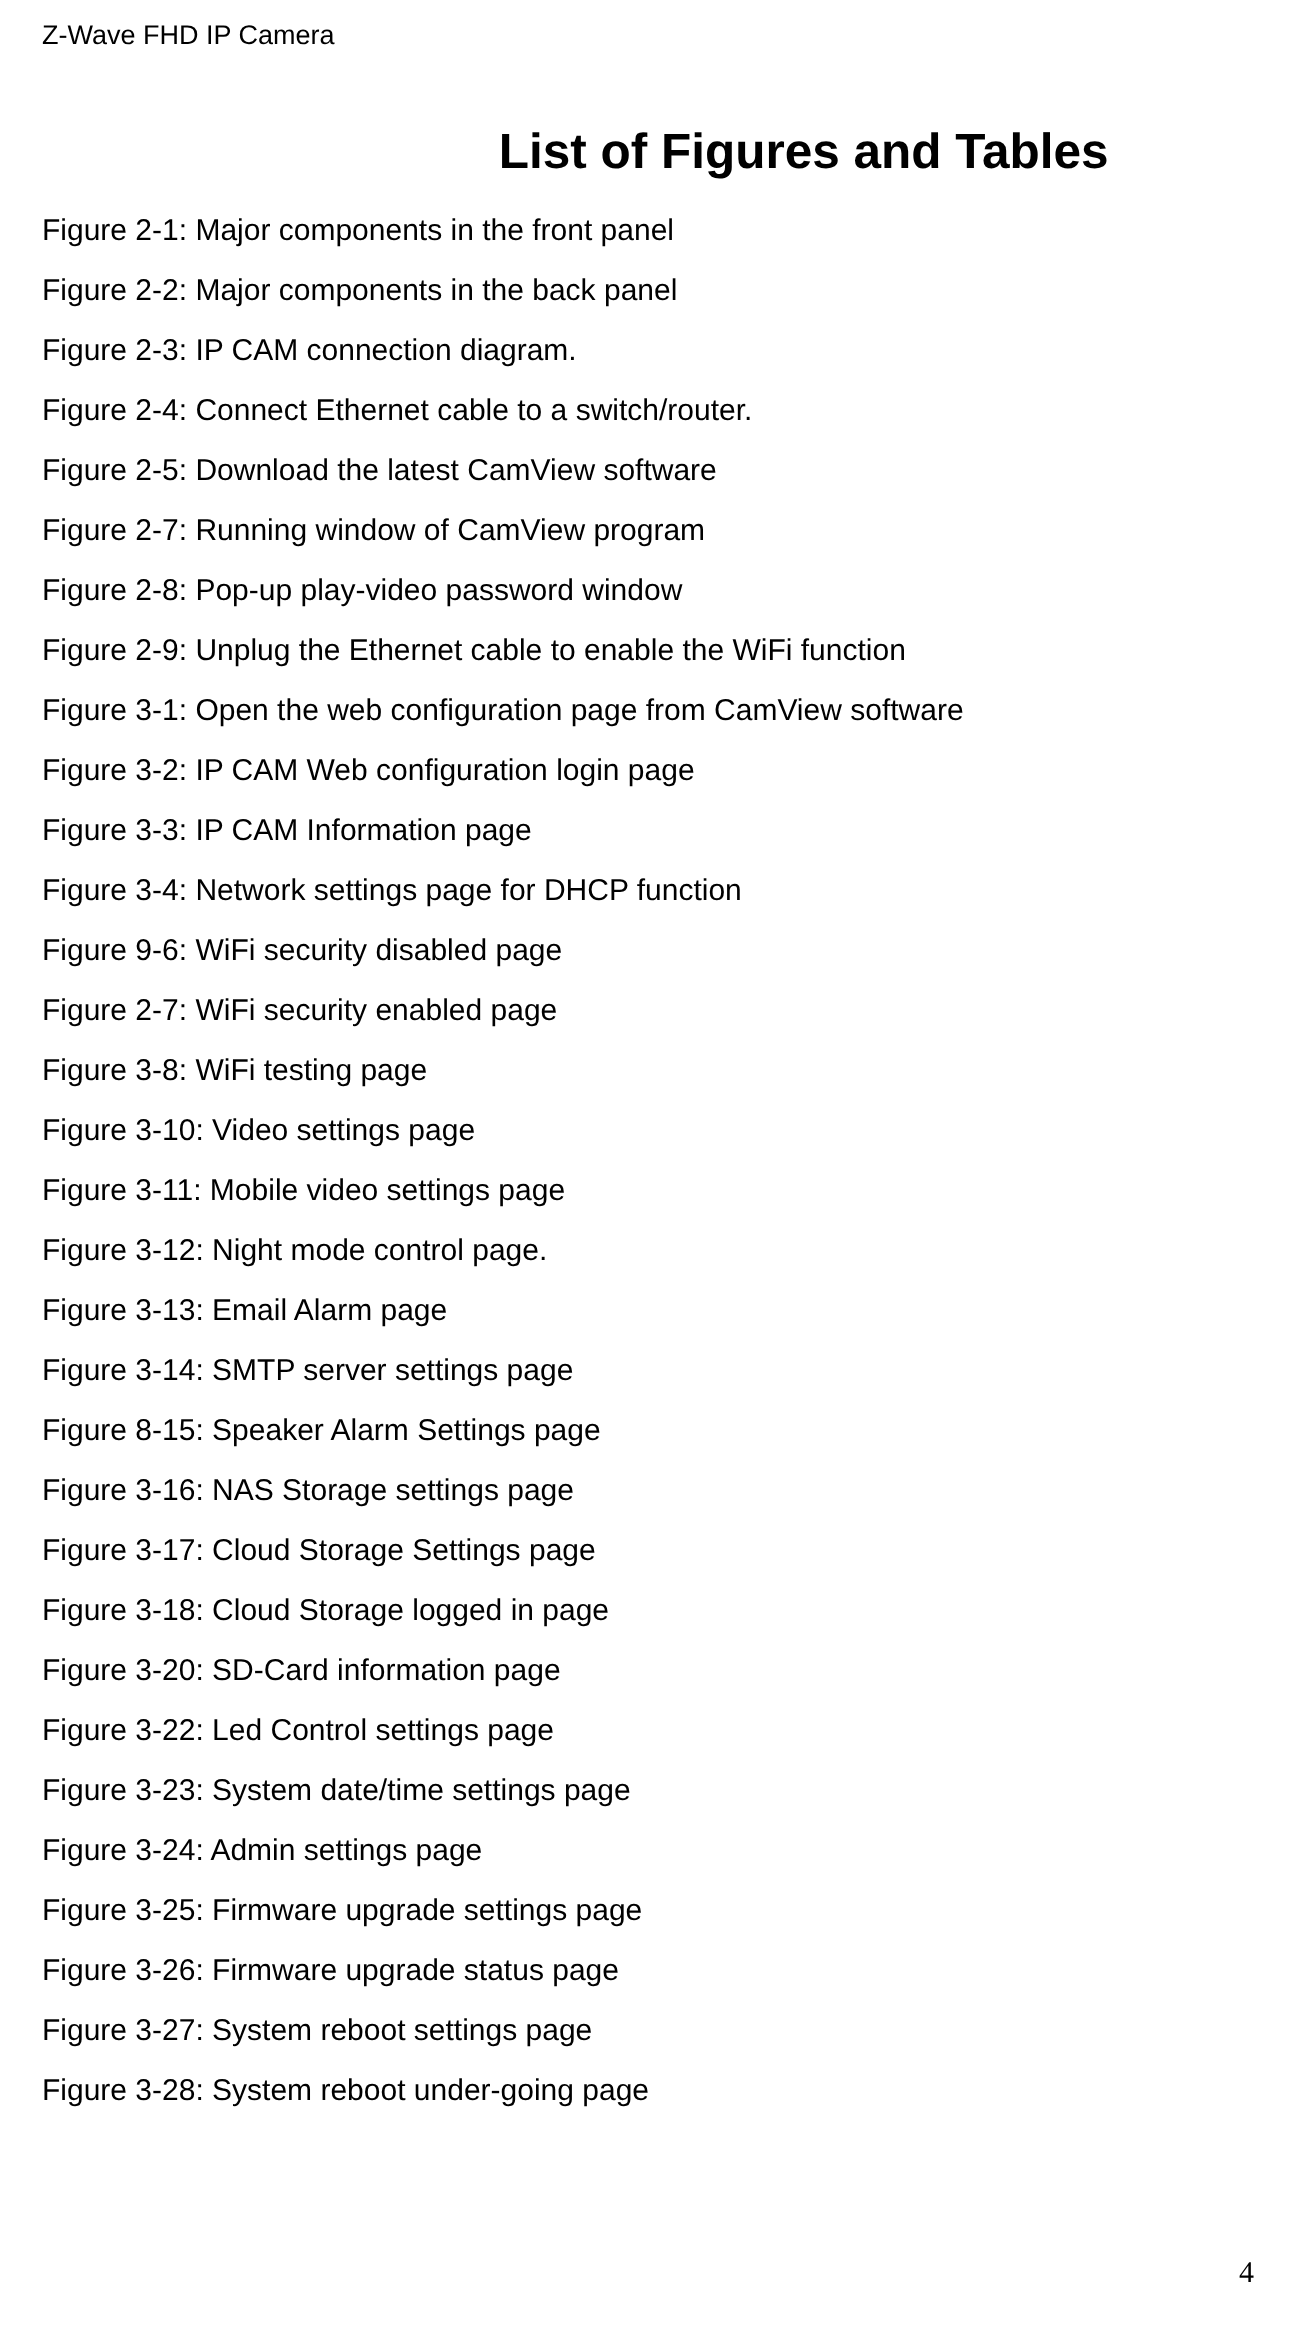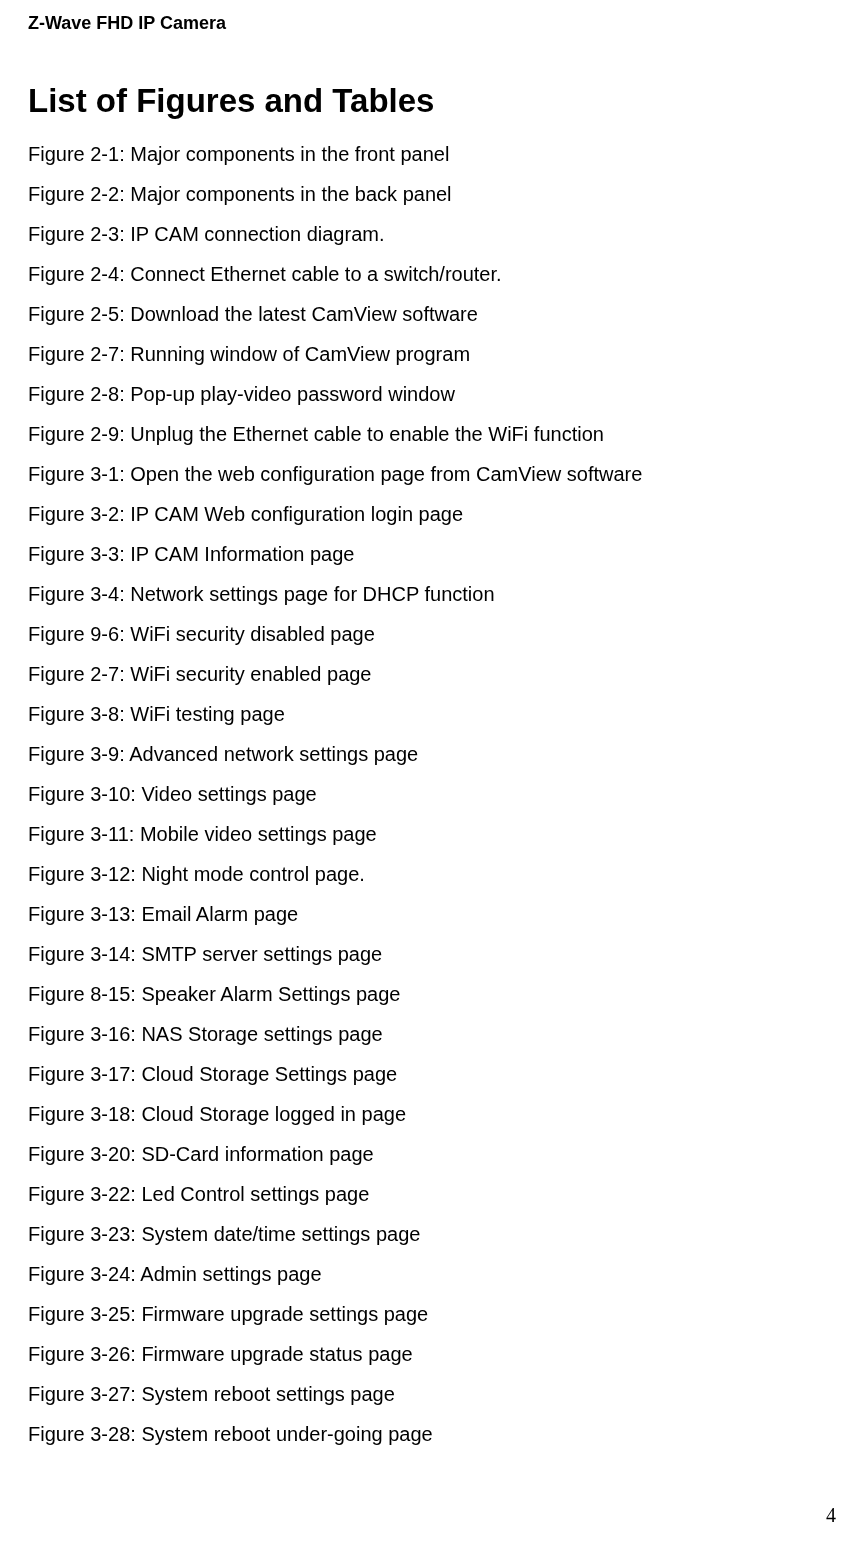--- a/index.html
+++ b/index.html
@@ -11,27 +11,27 @@
       font-family: Arial, Helvetica, sans-serif;
       background: #ffffff;
       color: #000000;
       width: 864px;
       height: 1553px;
       position: relative;
       padding: 13px 125px 20px 28px;
     }
     .header-text {
       font-size: 18px;
-      font-weight: bold;
+      font-weight: normal;
       margin-bottom: 48px;
     }
     .main-title {
       font-size: 33px;
       font-weight: bold;
-      text-align: left;
+      text-align: right;
       margin-bottom: 22px;
     }
     .figure-list {
       display: flex;
       flex-direction: column;
       gap: 16px;
     }
     .figure-item {
       font-size: 20px;
       line-height: 1.2;
@@ -60,21 +60,20 @@
     <div class="figure-item">Figure 2-7: Running window of CamView program</div>
     <div class="figure-item">Figure 2-8: Pop-up play-video password window</div>
     <div class="figure-item">Figure 2-9: Unplug the Ethernet cable to enable the WiFi function</div>
     <div class="figure-item">Figure 3-1: Open the web configuration page from CamView software</div>
     <div class="figure-item">Figure 3-2: IP CAM Web configuration login page</div>
     <div class="figure-item">Figure 3-3: IP CAM Information page</div>
     <div class="figure-item">Figure 3-4: Network settings page for DHCP function</div>
     <div class="figure-item">Figure 9-6: WiFi security disabled page</div>
     <div class="figure-item">Figure 2-7: WiFi security enabled page</div>
     <div class="figure-item">Figure 3-8: WiFi testing page</div>
-    <div class="figure-item">Figure 3-9: Advanced network settings page</div>
     <div class="figure-item">Figure 3-10: Video settings page</div>
     <div class="figure-item">Figure 3-11: Mobile video settings page</div>
     <div class="figure-item">Figure 3-12: Night mode control page.</div>
     <div class="figure-item">Figure 3-13: Email Alarm page</div>
     <div class="figure-item">Figure 3-14: SMTP server settings page</div>
     <div class="figure-item">Figure 8-15: Speaker Alarm Settings page</div>
     <div class="figure-item">Figure 3-16: NAS Storage settings page</div>
     <div class="figure-item">Figure 3-17: Cloud Storage Settings page</div>
     <div class="figure-item">Figure 3-18: Cloud Storage logged in page</div>
     <div class="figure-item">Figure 3-20: SD-Card information page</div>

